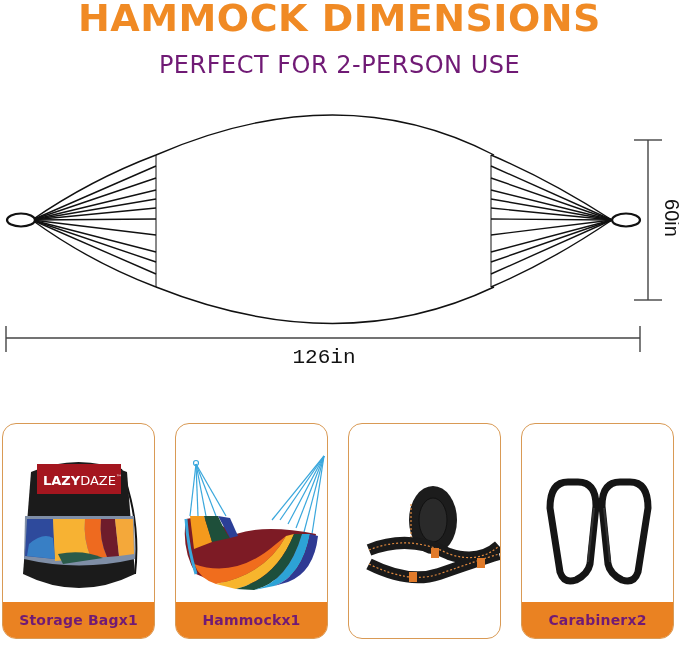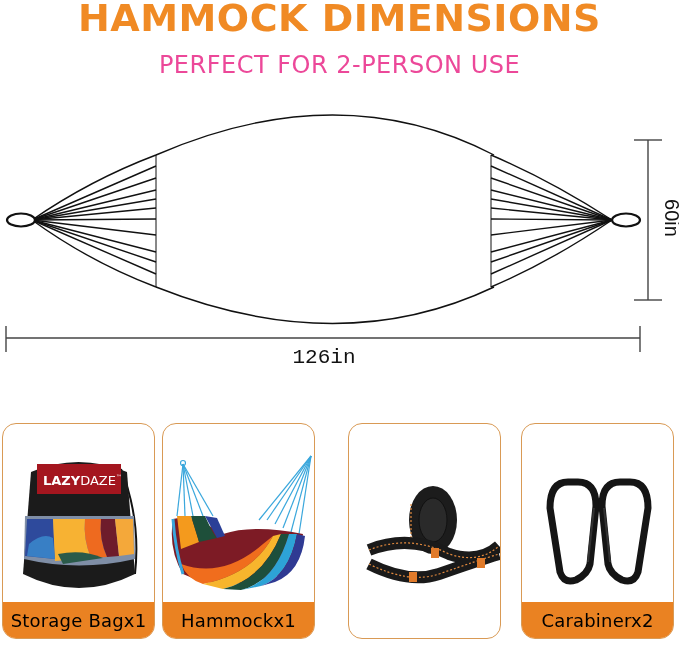--- a/index.html
+++ b/index.html
@@ -4,21 +4,21 @@
   <style>
     html, body { margin: 0; padding: 0; background: #ffffff; }
     body { width: 679px; height: 646px; position: relative; overflow: hidden; font-family: "DejaVu Sans", sans-serif; }
     .title {
       position: absolute; left: 0; width: 679px; top: -4px; text-align: center;
       font-family: "DejaVu Sans", sans-serif; font-weight: bold; font-size: 38px;
       color: #f08a24; letter-spacing: 0.5px; line-height: 44px;
     }
     .subtitle {
       position: absolute; left: 0; width: 679px; top: 50px; text-align: center;
-      font-family: "DejaVu Sans", sans-serif; font-size: 24px; color: #ec4899;
+      font-family: "DejaVu Sans", sans-serif; font-size: 24px; color: #701a75;
       letter-spacing: 0.5px; line-height: 30px; font-weight: normal;
     }
     .diagram { position: absolute; left: 0; top: 0; }
     .dim-width {
       position: absolute; left: 0; width: 648px; top: 346px; text-align: center;
       font-family: Liberation Mono, monospace; font-size: 21px; color: #111;
     }
     .dim-height {
       position: absolute; left: 646px; top: 206px; width: 50px; height: 24px;
       transform: rotate(90deg); transform-origin: center;
@@ -27,21 +27,21 @@
     .card {
       position: absolute; top: 423px; width: 153px; height: 216px;
       border: 1.5px solid #d99a55; border-radius: 14px; overflow: hidden; background: #fff;
       box-sizing: border-box;
     }
     .card .label-band {
       position: absolute; left: 0; right: 0; bottom: 0; height: 36px; background: #ea8222;
       display: flex; align-items: center; justify-content: center;
     }
     .card .label {
-      color: #000000; font-family: "DejaVu Sans", sans-serif; font-weight: normal; font-size: 18px;
+      color: #701a75; font-family: "DejaVu Sans", sans-serif; font-weight: bold; font-size: 14px;
       letter-spacing: 0.2px;
     }
     .card svg { position: absolute; left: 0; top: 0; }
   </style>
 </head>
 <body>
 
 <div class="title">HAMMOCK DIMENSIONS</div>
 <div class="subtitle">PERFECT FOR 2-PERSON USE</div>
 
@@ -120,21 +120,21 @@
     <rect x="34" y="40" width="84" height="30" fill="#a4161f"></rect>
     <text x="40" y="61" fill="#fff" font-family="DejaVu Sans, sans-serif" font-size="13">
       <tspan font-weight="bold">LAZY</tspan><tspan>DAZE</tspan><tspan font-size="6" dy="-6">™</tspan>
     </text>
   </svg>
   <div class="label-band">
     <span class="label">Storage Bagx1</span>
   </div>
 </div>
 
-<div class="card" style="left:162px;">
+<div class="card" style="left:175px;">
   <svg width="153" height="180" viewBox="0 0 153 180">
 
     <g stroke="#3aa7dc" stroke-width="1.2" fill="none">
       <path d="M20 40 L 14 92"></path>
         <path d="M20 40 L 22 92"></path>
         <path d="M20 40 L 30 92"></path>
       <path d="M20 40 L 40 92"></path>
         <path d="M20 40 L 50 92"></path>
       <path d="M148 32 L 96 96"></path>
         <path d="M148 32 L 104 96"></path>

